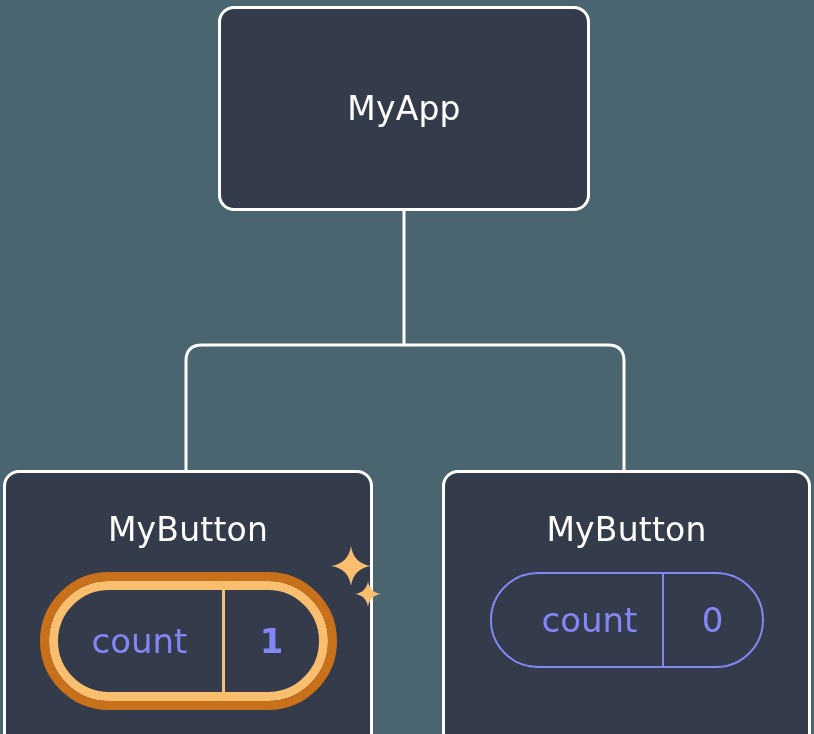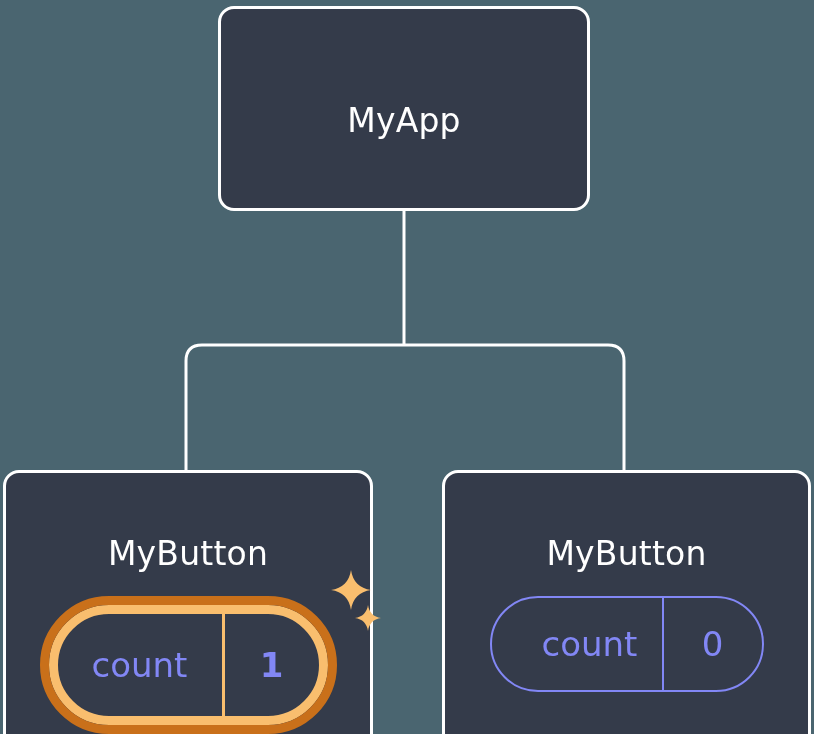--- a/index.html
+++ b/index.html
@@ -44,21 +44,20 @@
     align-items: center;
   }
 
   .node-title {
     color: #ffffff;
     font-size: 33px;
     font-weight: 400;
     letter-spacing: 0.2px;
     line-height: 1;
     white-space: nowrap;
-    margin-top: 24px;
   }
 
   
   #node-root {
     left: 218px;
     top: 6px;
     width: 372px;
     height: 205px;
     justify-content: center;
   }

